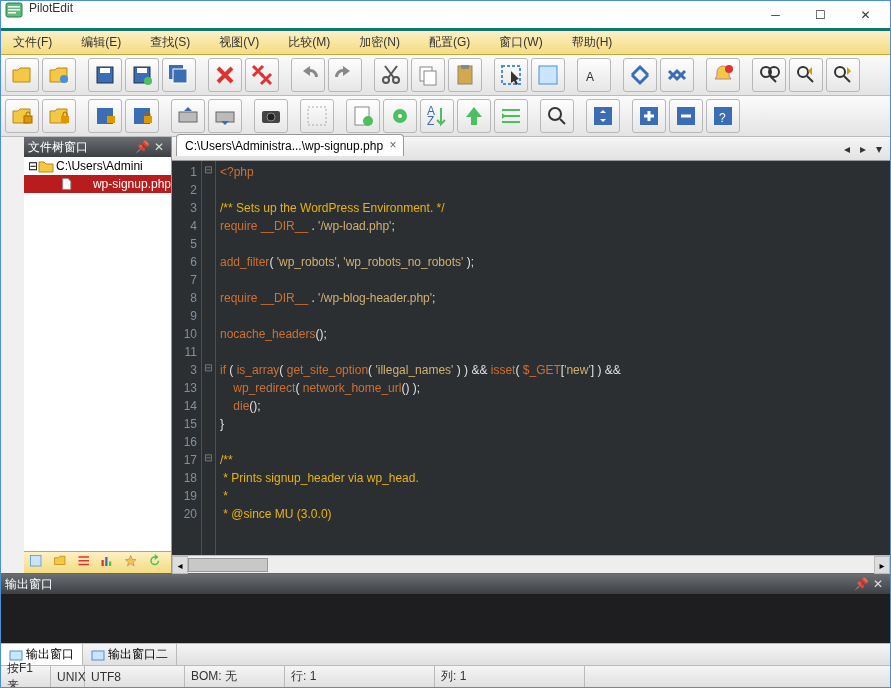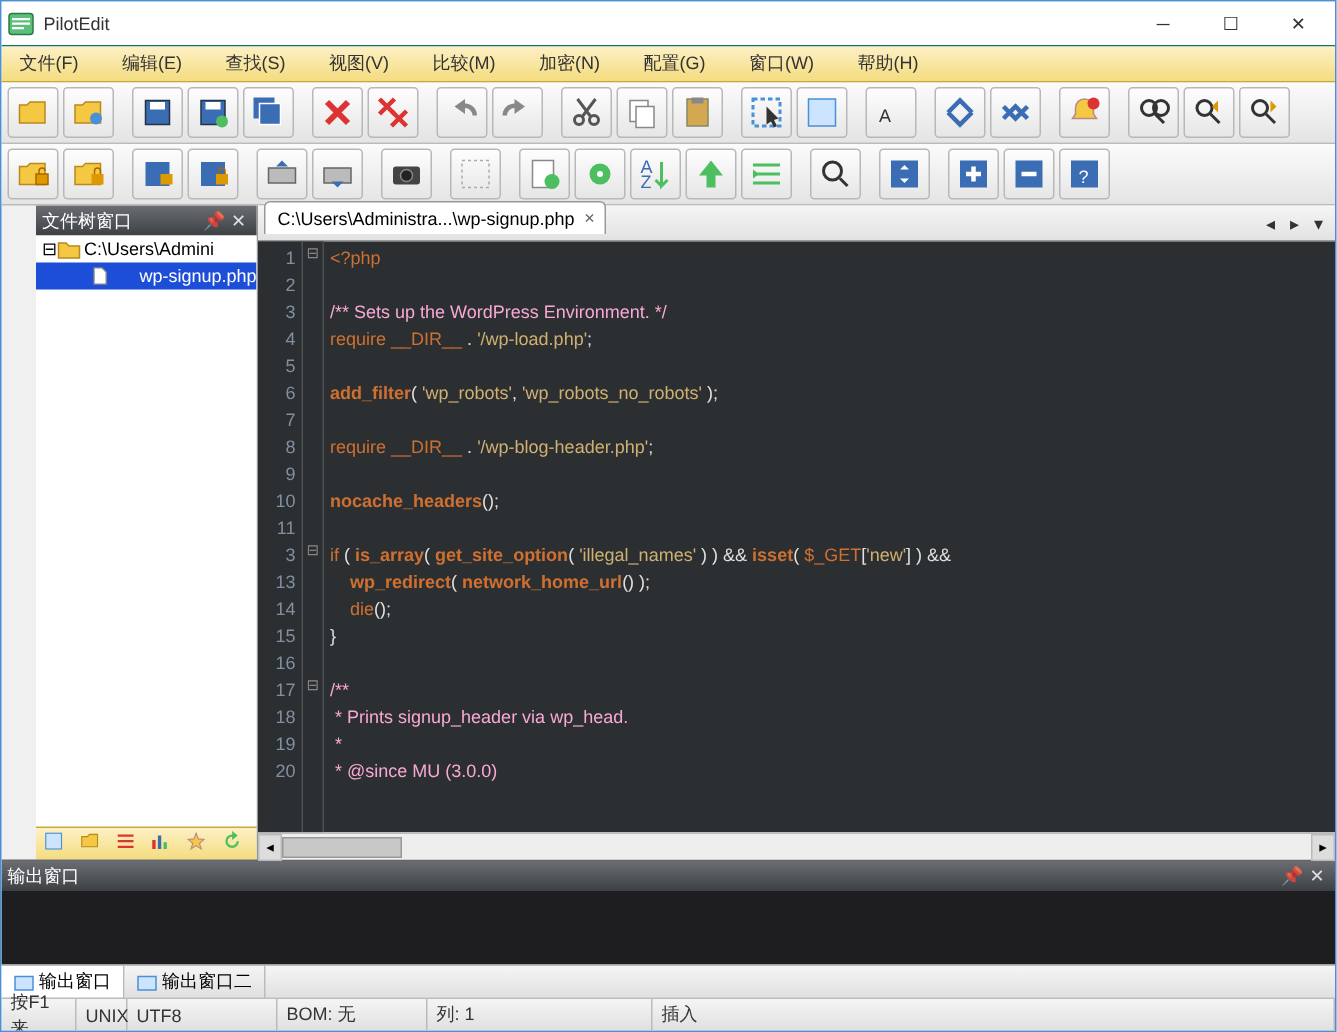--- a/index.html
+++ b/index.html
@@ -1,54 +1,54 @@
 <!DOCTYPE html>
 <html><head>
 <meta charset="utf-8">
 <style>
 * { margin: 0; padding: 0; box-sizing: border-box; font-family: "Microsoft YaHei", "SimSun", Arial, sans-serif; font-size: 12px; }
 body { width: 891px; height: 688px; background: #f0f0f0; display: flex; flex-direction: column; overflow: hidden; border: 1px solid #4a90d9; }
-.titlebar { height: 30px; background: #fff; display: flex; align-items: center; padding: 0 2px; border-bottom: 1px solid #0f766e; }
+.titlebar { height: 30px; background: #fff; display: flex; align-items: flex-start; padding: 0 2px; border-bottom: 3px solid #0f766e; }
 .titlebar .app-icon { width: 18px; height: 18px; margin: 0 6px 0 2px; }
 .titlebar .title { flex: 1; font-size: 12px; color: #333; }
 .titlebar .win-btns { display: flex; }
 .titlebar .win-btn { width: 45px; height: 28px; display: flex; align-items: center; justify-content: center; color: #333; cursor: pointer; }
 .menubar { height: 24px; background: linear-gradient(#fdf0c5,#f4dc7f); display: flex; align-items: stretch; padding: 0 4px; border-bottom: 1px solid #c8a83a; gap: 13px;}
 .menu-item { padding: 0 8px; display:flex; align-items:center; cursor: pointer; color:#333;}
 .toolbar { background: linear-gradient(#fbfbfb,#e4e4e4); padding: 3px 4px; display: flex; flex-wrap: wrap; gap: 3px; border-bottom:1px solid #bbb;}
 .tool-btn { width: 34px; height: 34px; background: linear-gradient(#fefefe,#e6e6e6); border:1px solid #b8b8b8; border-radius:3px; display:flex; align-items:center; justify-content:center; cursor:pointer;}
 .tool-sep { width:6px; }
 .middle { flex:1; display:flex; min-height:0; }
 .sidebar { width:148px; background:#fff; display:flex; flex-direction:column; border-right:1px solid #999;margin-left:23px;}
 .panel-header { height:20px; background: linear-gradient(#6a6e73,#3d4043); color:#fff; display:flex; align-items:center; padding:0 4px; font-size:11px;}
 .panel-header .spacer{flex:1;}
 .panel-header .ph-btn{width:16px;height:16px;display:flex;align-items:center;justify-content:center;cursor:pointer;opacity:.8;}
 .tree { flex:1; background:#fff; overflow:auto; font-family: Consolas, monospace; font-size:12px; color:#000;}
 .tree-row{display:flex;align-items:center;height:18px;padding-left:4px;white-space:nowrap;cursor:pointer;}
-.tree-row.sel{background:#1d4ed8;color:#fff;gap:18px;}
+.tree-row.sel{background:#b91c1c;color:#fff;gap:18px;}
 .tree-indent{display:inline-block;width:16px;}
 .side-btm{height:22px;background:linear-gradient(#fdf0c5,#f4dc7f);display:flex;align-items:center;gap:4px;padding:0 4px;border-top:1px solid #c8a83a;}
 .side-btm .sb{width:20px;height:18px;display:flex;align-items:center;justify-content:center;cursor:pointer;}
 .editor-area{flex:1;display:flex;flex-direction:column;min-width:0;}
 .tabbar{height:24px;background:linear-gradient(#f5f5f5,#e2e2e2);display:flex;align-items:flex-end;padding:4px 4px;border-bottom:1px solid #999;}
 .doc-tab{height:22px;background:#fff;border:1px solid #999;border-bottom:none;border-radius:4px 4px 0 0;padding:0 20px 0 8px;display:flex;align-items:center;position:relative;font-size:11px;cursor:pointer;}
 .doc-tab .x{position:absolute;right:4px;top:4px;width:12px;height:12px;color:#666;font-size:12px;line-height:12px;text-align:center;cursor:pointer;}
 .tabbar .nav{margin-left:auto;display:flex;gap:2px;}
 .tabbar .nav span{width:14px;height:14px;display:flex;align-items:center;justify-content:center;cursor:pointer;color:#333;}
 .code-wrap{flex:1;display:flex;background:#2b2f32;min-height:0;position:relative;}
 .gutter{width:30px;background:#2b2f32;border-right:1px solid #4a5054;color:#8090a0;font-family:Consolas,monospace;font-size:13px;text-align:right;padding:2px 4px 0 0;}
 .gutter div{height:18px;line-height:18px;}
 .fold{width:14px;background:#2b2f32;border-right:1px solid #4a5054;font-family:Consolas,monospace;}
 .fold div{height:18px;line-height:18px;text-align:center;color:#888;font-size:10px;}
 .code{flex:1;padding:2px 4px 0;font-family:Consolas,"Courier New",monospace;font-size:13px;white-space:pre;color:#e0e0e0;overflow:auto;}
 .code div{height:18px;line-height:18px;}
 .k{color:#d07030;}
 .s{color:#d0b070;}
-.c{color:#f9a8d4;}
-.f{color:#d07030;font-weight:bold;}
+.c{color:#eab308;}
+.f{color:#d07030;}
 .hscroll{height:18px;background:#eee;border-top:1px solid #bbb;position:relative;}
 .hscroll .thumb{position:absolute;left:16px;top:2px;width:80px;height:14px;background:#c8c8c8;border:1px solid #999;}
 .hscroll .arr{position:absolute;top:0;width:16px;height:18px;background:#ddd;border:1px solid #bbb;display:flex;align-items:center;justify-content:center;cursor:pointer;font-size:10px;}
 .output{height:70px;display:flex;flex-direction:column;border-top:1px solid #666;}
 .output-body{flex:1;background:#1e1e20;}
 .bottom-tabs{height:22px;background:linear-gradient(#f5f5f5,#e0e0e0);display:flex;align-items:center;border-top:1px solid #bbb;}
 .bt-tab{height:22px;padding:0 8px;display:flex;align-items:center;gap:3px;border-right:1px solid #bbb;cursor:pointer;font-size:12px;}
 .bt-tab.active{background:#fff;}
 .statusbar{height:22px;background:linear-gradient(#f5f5f5,#e0e0e0);display:flex;border-top:1px solid #bbb;}
 .sb-cell{padding:0 6px;border-right:1px solid #bbb;display:flex;align-items:center;font-size:12px;color:#333;}
@@ -492,15 +492,15 @@
       </svg>
       <span>输出窗口二</span>
     </div>
   </div>
 
 <div class="statusbar">
   <div class="sb-cell" style="width:50px">按F1来</div>
   <div class="sb-cell" style="width:34px">UNIX</div>
   <div class="sb-cell" style="width:100px">UTF8</div>
   <div class="sb-cell" style="width:100px">BOM: 无</div>
+  <div class="sb-cell" style="width:150px">行: 1</div>
   <div class="sb-cell" style="width:150px">列: 1</div>
-  <div class="sb-cell" style="flex:1">插入</div>
 </div>
 
 </body></html>

